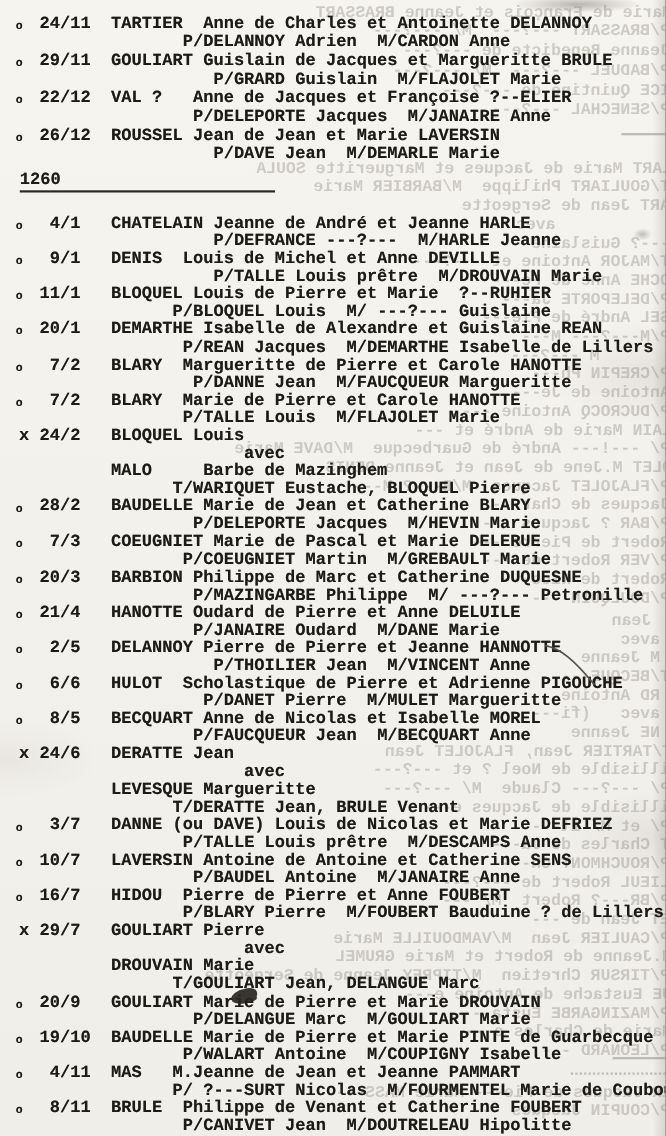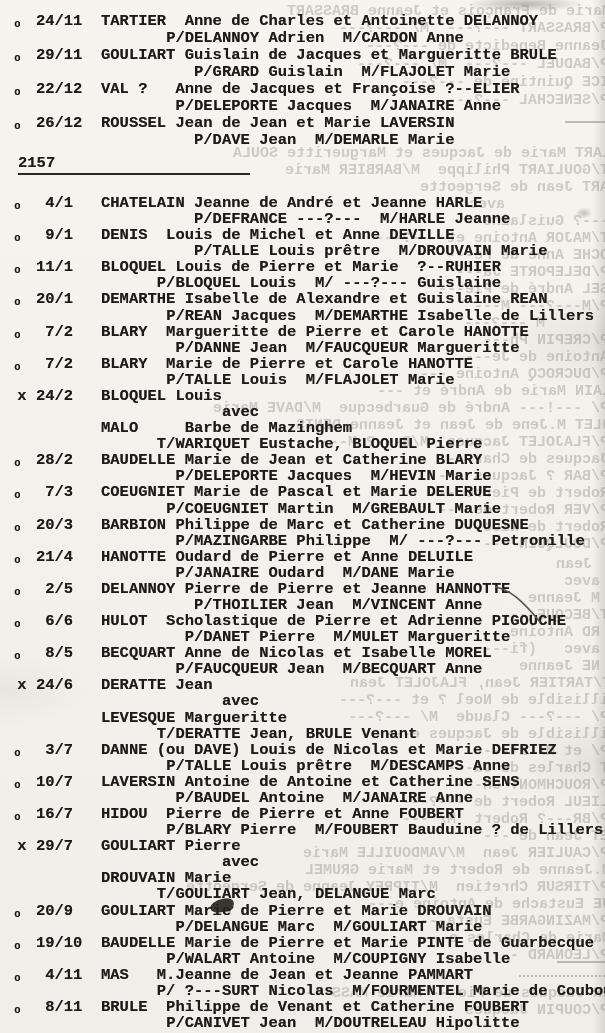--- a/index.html
+++ b/index.html
@@ -56,21 +56,21 @@
 <body>
 
 <div class="page">
 
   <div class="bleed" id="bleed"><div class="bl" style="top: 3px; left: -6px;">Marie de François et Jeanne BRASSART</div><div class="bl" style="top: 20px; left: -4px;">P/BRASSART ---?---  M/ ---?---</div><div class="bl" style="top: 38px; left: -4px;">Jeanne Benedicte de ---?---</div><div class="bl" style="top: 56px; left: -4px;">P/BADUEL ---?---  M/ ---?---</div><div class="bl" style="top: 74px; left: -4px;">ICE Quintine de ---?---</div><div class="bl" style="top: 92px; left: -4px;">P/SENECHAL ---?---</div><div class="bl" style="top: 145px; left: -6px;">LART Marie de Jacques et Margueritte SOULA</div><div class="bl" style="top: 162px; left: -4px;">T/GOULIART Philippe  M/BARBIER Marie</div><div class="bl" style="top: 179px; left: -4px;">ART Jean de Sergeotte</div><div class="bl" style="top: 196px; left: 100px;">avec</div><div class="bl" style="top: 213px; left: -4px;">---? Guislaine</div><div class="bl" style="top: 230px; left: -4px;">T/MAJOR Antoine et ---?---</div><div class="bl" style="top: 247px; left: -4px;">OCHE Anne de Fe---</div><div class="bl" style="top: 264px; left: -4px;">P/DELEPORTE Ja---</div><div class="bl" style="top: 281px; left: -4px;">SEL André de Pie---</div><div class="bl" style="top: 298px; left: -4px;">P/M---?--- M---</div><div class="bl" style="top: 315px; left: 60px;">M ---?---</div><div class="bl" style="top: 332px; left: -4px;">P/CREPIN Ph---</div><div class="bl" style="top: 349px; left: -4px;">Antoine de Je---</div><div class="bl" style="top: 366px; left: -4px;">P/DUCROCQ Antoine ---</div><div class="bl" style="top: 383px; left: -6px;">LAIN Marie de André et ---</div><div class="bl" style="top: 400px; left: -4px;">P/ ---!--- André de Guarbecque  M/DAVE Marie</div><div class="bl" style="top: 417px; left: -6px;">OLET M.Jene de Jean et Jeanne DENIS</div><div class="bl" style="top: 434px; left: -4px;">P/FLAJOLET Jacques  M/B---? M---</div><div class="bl" style="top: 451px; left: -4px;">Jacques de Char---</div><div class="bl" style="top: 468px; left: -4px;">P/BAR ? Jacques ---</div><div class="bl" style="top: 485px; left: -4px;">Robert de Pierre ---</div><div class="bl" style="top: 502px; left: -4px;">P/VER Robert de ---</div><div class="bl" style="top: 519px; left: -4px;">Robert de Nico---</div><div class="bl" style="top: 536px; left: -4px;">P/DOULQUIN ---</div><div class="bl" style="top: 556px; left: 13px;">Jean</div><div class="bl" style="top: 573px; left: 5px;">avec</div><div class="bl" style="top: 590px; left: 5px;">M Jeanne</div><div class="bl" style="top: 607px; left: -4px;">T/BECQUE---</div><div class="bl" style="top: 624px; left: 5px;">RD Antoine</div><div class="bl" style="top: 641px; left: 5px;">avec   (fi---</div><div class="bl" style="top: 658px; left: 5px;">NE Jeanne</div><div class="bl" style="top: 675px; left: -6px;">T/TARTIER Jean, FLAJOLET Jean</div><div class="bl" style="top: 692px; left: -4px;">illisible de Noel ? et ---?---</div><div class="bl" style="top: 709px; left: -4px;">P/ ---?--- Claude  M/ ---?---</div><div class="bl" style="top: 726px; left: -4px;">illisible de Jacques e---</div><div class="bl" style="top: 743px; left: -4px;">P/ et M/ il---</div><div class="bl" style="top: 760px; left: -4px;">T Charles de Ja---</div><div class="bl" style="top: 777px; left: -4px;">P/ROUCHMONT Ch---</div><div class="bl" style="top: 794px; left: -4px;">LIEUL Robert de ---?---</div><div class="bl" style="top: 811px; left: -4px;">P/BR---? Robert  M/ ---</div><div class="bl" style="top: 828px; left: -4px;">ET Jean de ---</div><div class="bl" style="top: 845px; left: -4px;">P/CAULIER Jean  M/VAMDOUILLE Marie</div><div class="bl" style="top: 862px; left: -6px;">M.Jeanne de Robert et Marie GRUMEL</div><div class="bl" style="top: 879px; left: -4px;">P/TIRSUR Chretien  M/TIPREY Jeanne de Sergeotte</div><div class="bl" style="top: 896px; left: -6px;">UE Eustache de Antoine e---</div><div class="bl" style="top: 913px; left: -4px;">P/MAZINGARBE Eusta---</div><div class="bl" style="top: 930px; left: -6px;">Marie de Charles e---</div><div class="bl" style="top: 947px; left: -4px;">P/LEONARD ---</div><div class="bl" style="top: 985px; left: -6px;">ER Jacques de Pie--- Marie MASS---</div><div class="bl" style="top: 1002px; left: -4px;">P/COUPIN Jacques ---</div></div>
   <div class="bleed-rule rule-1"></div>
   <div class="bleed-rule rule-2"></div>
   <div class="dotted-rule"></div>
 
   <div class="year-heading">
-    <span>2157</span>
+    <span>1260</span>
   </div>
 
   <div class="content" id="content"><div class="line" style="top: 12px;"><span class="lp mk-o" style="left: 1ch;">o</span><span class="lp dt" style="left: 3ch;">24/11</span><span class="lp tx" style="left: 10ch;">TARTIER  Anne de Charles et Antoinette DELANNOY</span></div><div class="line" style="top: 29px;"><span class="lp tx" style="left: 17ch;">P/DELANNOY Adrien  M/CARDON Anne</span></div><div class="line" style="top: 46px;"><span class="lp mk-o" style="left: 1ch;">o</span><span class="lp dt" style="left: 3ch;">29/11</span><span class="lp tx" style="left: 10ch;">GOULIART Guislain de Jacques et Margueritte BRULE</span></div><div class="line" style="top: 63px;"><span class="lp tx" style="left: 20ch;">P/GRARD Guislain  M/FLAJOLET Marie</span></div><div class="line" style="top: 80px;"><span class="lp mk-o" style="left: 1ch;">o</span><span class="lp dt" style="left: 3ch;">22/12</span><span class="lp tx" style="left: 10ch;">VAL ?   Anne de Jacques et Françoise ?--ELIER</span></div><div class="line" style="top: 97px;"><span class="lp tx" style="left: 18ch;">P/DELEPORTE Jacques  M/JANAIRE Anne</span></div><div class="line" style="top: 114px;"><span class="lp mk-o" style="left: 1ch;">o</span><span class="lp dt" style="left: 3ch;">26/12</span><span class="lp tx" style="left: 10ch;">ROUSSEL Jean de Jean et Marie LAVERSIN</span></div><div class="line" style="top: 131px;"><span class="lp tx" style="left: 20ch;">P/DAVE Jean  M/DEMARLE Marie</span></div><div class="line" style="top: 194px;"><span class="lp mk-o" style="left: 1ch;">o</span><span class="lp dt" style="left: 3ch;"> 4/1</span><span class="lp tx" style="left: 10ch;">CHATELAIN Jeanne de André et Jeanne HARLE</span></div><div class="line" style="top: 210.08px;"><span class="lp tx" style="left: 20ch;">P/DEFRANCE ---?---  M/HARLE Jeanne</span></div><div class="line" style="top: 226.16px;"><span class="lp mk-o" style="left: 1ch;">o</span><span class="lp dt" style="left: 3ch;"> 9/1</span><span class="lp tx" style="left: 10ch;">DENIS  Louis de Michel et Anne DEVILLE</span></div><div class="line" style="top: 242.24px;"><span class="lp tx" style="left: 20ch;">P/TALLE Louis prêtre  M/DROUVAIN Marie</span></div><div class="line" style="top: 258.32px;"><span class="lp mk-o" style="left: 1ch;">o</span><span class="lp dt" style="left: 3ch;">11/1</span><span class="lp tx" style="left: 10ch;">BLOQUEL Louis de Pierre et Marie  ?--RUHIER</span></div><div class="line" style="top: 274.4px;"><span class="lp tx" style="left: 16ch;">P/BLOQUEL Louis  M/ ---?--- Guislaine</span></div><div class="line" style="top: 290.48px;"><span class="lp mk-o" style="left: 1ch;">o</span><span class="lp dt" style="left: 3ch;">20/1</span><span class="lp tx" style="left: 10ch;">DEMARTHE Isabelle de Alexandre et Guislaine REAN</span></div><div class="line" style="top: 306.56px;"><span class="lp tx" style="left: 17ch;">P/REAN Jacques  M/DEMARTHE Isabelle de Lillers</span></div><div class="line" style="top: 322.64px;"><span class="lp mk-o" style="left: 1ch;">o</span><span class="lp dt" style="left: 3ch;"> 7/2</span><span class="lp tx" style="left: 10ch;">BLARY  Margueritte de Pierre et Carole HANOTTE</span></div><div class="line" style="top: 338.72px;"><span class="lp tx" style="left: 18ch;">P/DANNE Jean  M/FAUCQUEUR Margueritte</span></div><div class="line" style="top: 354.8px;"><span class="lp mk-o" style="left: 1ch;">o</span><span class="lp dt" style="left: 3ch;"> 7/2</span><span class="lp tx" style="left: 10ch;">BLARY  Marie de Pierre et Carole HANOTTE</span></div><div class="line" style="top: 370.88px;"><span class="lp tx" style="left: 17ch;">P/TALLE Louis  M/FLAJOLET Marie</span></div><div class="line" style="top: 386.96px;"><span class="lp mk-x" style="left: 1ch;">x</span><span class="lp dt" style="left: 3ch;">24/2</span><span class="lp tx" style="left: 10ch;">BLOQUEL Louis</span></div><div class="line" style="top: 403.04px;"><span class="lp tx" style="left: 23ch;">avec</span></div><div class="line" style="top: 419.12px;"><span class="lp tx" style="left: 10ch;">MALO     Barbe de Mazinghem</span></div><div class="line" style="top: 435.2px;"><span class="lp tx" style="left: 16ch;">T/WARIQUET Eustache, BLOQUEL Pierre</span></div><div class="line" style="top: 451.28px;"><span class="lp mk-o" style="left: 1ch;">o</span><span class="lp dt" style="left: 3ch;">28/2</span><span class="lp tx" style="left: 10ch;">BAUDELLE Marie de Jean et Catherine BLARY</span></div><div class="line" style="top: 467.36px;"><span class="lp tx" style="left: 18ch;">P/DELEPORTE Jacques  M/HEVIN Marie</span></div><div class="line" style="top: 483.44px;"><span class="lp mk-o" style="left: 1ch;">o</span><span class="lp dt" style="left: 3ch;"> 7/3</span><span class="lp tx" style="left: 10ch;">COEUGNIET Marie de Pascal et Marie DELERUE</span></div><div class="line" style="top: 499.52px;"><span class="lp tx" style="left: 17ch;">P/COEUGNIET Martin  M/GREBAULT Marie</span></div><div class="line" style="top: 515.6px;"><span class="lp mk-o" style="left: 1ch;">o</span><span class="lp dt" style="left: 3ch;">20/3</span><span class="lp tx" style="left: 10ch;">BARBION Philippe de Marc et Catherine DUQUESNE</span></div><div class="line" style="top: 531.68px;"><span class="lp tx" style="left: 18ch;">P/MAZINGARBE Philippe  M/ ---?--- Petronille</span></div><div class="line" style="top: 547.76px;"><span class="lp mk-o" style="left: 1ch;">o</span><span class="lp dt" style="left: 3ch;">21/4</span><span class="lp tx" style="left: 10ch;">HANOTTE Oudard de Pierre et Anne DELUILE</span></div><div class="line" style="top: 563.84px;"><span class="lp tx" style="left: 18ch;">P/JANAIRE Oudard  M/DANE Marie</span></div><div class="line" style="top: 579.92px;"><span class="lp mk-o" style="left: 1ch;">o</span><span class="lp dt" style="left: 3ch;"> 2/5</span><span class="lp tx" style="left: 10ch;">DELANNOY Pierre de Pierre et Jeanne HANNOTTE</span></div><div class="line" style="top: 596px;"><span class="lp tx" style="left: 20ch;">P/THOILIER Jean  M/VINCENT Anne</span></div><div class="line" style="top: 612.08px;"><span class="lp mk-o" style="left: 1ch;">o</span><span class="lp dt" style="left: 3ch;"> 6/6</span><span class="lp tx" style="left: 10ch;">HULOT  Scholastique de Pierre et Adrienne PIGOUCHE</span></div><div class="line" style="top: 628.16px;"><span class="lp tx" style="left: 19ch;">P/DANET Pierre  M/MULET Margueritte</span></div><div class="line" style="top: 644.24px;"><span class="lp mk-o" style="left: 1ch;">o</span><span class="lp dt" style="left: 3ch;"> 8/5</span><span class="lp tx" style="left: 10ch;">BECQUART Anne de Nicolas et Isabelle MOREL</span></div><div class="line" style="top: 660.32px;"><span class="lp tx" style="left: 18ch;">P/FAUCQUEUR Jean  M/BECQUART Anne</span></div><div class="line" style="top: 676.4px;"><span class="lp mk-x" style="left: 1ch;">x</span><span class="lp dt" style="left: 3ch;">24/6</span><span class="lp tx" style="left: 10ch;">DERATTE Jean</span></div><div class="line" style="top: 692.48px;"><span class="lp tx" style="left: 23ch;">avec</span></div><div class="line" style="top: 708.56px;"><span class="lp tx" style="left: 10ch;">LEVESQUE Margueritte</span></div><div class="line" style="top: 724.64px;"><span class="lp tx" style="left: 16ch;">T/DERATTE Jean, BRULE Venant</span></div><div class="line" style="top: 740.72px;"><span class="lp mk-o" style="left: 1ch;">o</span><span class="lp dt" style="left: 3ch;"> 3/7</span><span class="lp tx" style="left: 10ch;">DANNE (ou DAVE) Louis de Nicolas et Marie DEFRIEZ</span></div><div class="line" style="top: 756.8px;"><span class="lp tx" style="left: 17ch;">P/TALLE Louis prêtre  M/DESCAMPS Anne</span></div><div class="line" style="top: 772.88px;"><span class="lp mk-o" style="left: 1ch;">o</span><span class="lp dt" style="left: 3ch;">10/7</span><span class="lp tx" style="left: 10ch;">LAVERSIN Antoine de Antoine et Catherine SENS</span></div><div class="line" style="top: 788.96px;"><span class="lp tx" style="left: 18ch;">P/BAUDEL Antoine  M/JANAIRE Anne</span></div><div class="line" style="top: 805.04px;"><span class="lp mk-o" style="left: 1ch;">o</span><span class="lp dt" style="left: 3ch;">16/7</span><span class="lp tx" style="left: 10ch;">HIDOU  Pierre de Pierre et Anne FOUBERT</span></div><div class="line" style="top: 821.12px;"><span class="lp tx" style="left: 17ch;">P/BLARY Pierre  M/FOUBERT Bauduine ? de Lillers</span></div><div class="line" style="top: 837.2px;"><span class="lp mk-x" style="left: 1ch;">x</span><span class="lp dt" style="left: 3ch;">29/7</span><span class="lp tx" style="left: 10ch;">GOULIART Pierre</span></div><div class="line" style="top: 853.28px;"><span class="lp tx" style="left: 23ch;">avec</span></div><div class="line" style="top: 869.36px;"><span class="lp tx" style="left: 10ch;">DROUVAIN Marie</span></div><div class="line" style="top: 885.44px;"><span class="lp tx" style="left: 16ch;">T/GOULIART Jean, DELANGUE Marc</span></div><div class="line" style="top: 901.52px;"><span class="lp mk-o" style="left: 1ch;">o</span><span class="lp dt" style="left: 3ch;">20/9</span><span class="lp tx" style="left: 10ch;">GOULIART Marie de Pierre et Marie DROUVAIN</span></div><div class="line" style="top: 917.6px;"><span class="lp tx" style="left: 18ch;">P/DELANGUE Marc  M/GOULIART Marie</span></div><div class="line" style="top: 933.68px;"><span class="lp mk-o" style="left: 1ch;">o</span><span class="lp dt" style="left: 3ch;">19/10</span><span class="lp tx" style="left: 10ch;">BAUDELLE Marie de Pierre et Marie PINTE de Guarbecque</span></div><div class="line" style="top: 949.76px;"><span class="lp tx" style="left: 17ch;">P/WALART Antoine  M/COUPIGNY Isabelle</span></div><div class="line" style="top: 965.84px;"><span class="lp mk-o" style="left: 1ch;">o</span><span class="lp dt" style="left: 3ch;"> 4/11</span><span class="lp tx" style="left: 10ch;">MAS   M.Jeanne de Jean et Jeanne PAMMART</span></div><div class="line" style="top: 981.92px;"><span class="lp tx" style="left: 16ch;">P/ ?---SURT Nicolas  M/FOURMENTEL Marie de Coubour ?</span></div><div class="line" style="top: 998px;"><span class="lp mk-o" style="left: 1ch;">o</span><span class="lp dt" style="left: 3ch;"> 8/11</span><span class="lp tx" style="left: 10ch;">BRULE  Philippe de Venant et Catherine FOUBERT</span></div><div class="line" style="top: 1014.08px;"><span class="lp tx" style="left: 17ch;">P/CANIVET Jean  M/DOUTRELEAU Hipolitte</span></div></div>
 
   <div class="ink-smudge"></div>
 
   <svg class="pen-mark" width="60" height="46">
     <path d="M2,3 C 16,6 28,16 46,38" stroke="#56524b" stroke-width="1.6" fill="none" stroke-linecap="round"></path>
   </svg>
 

